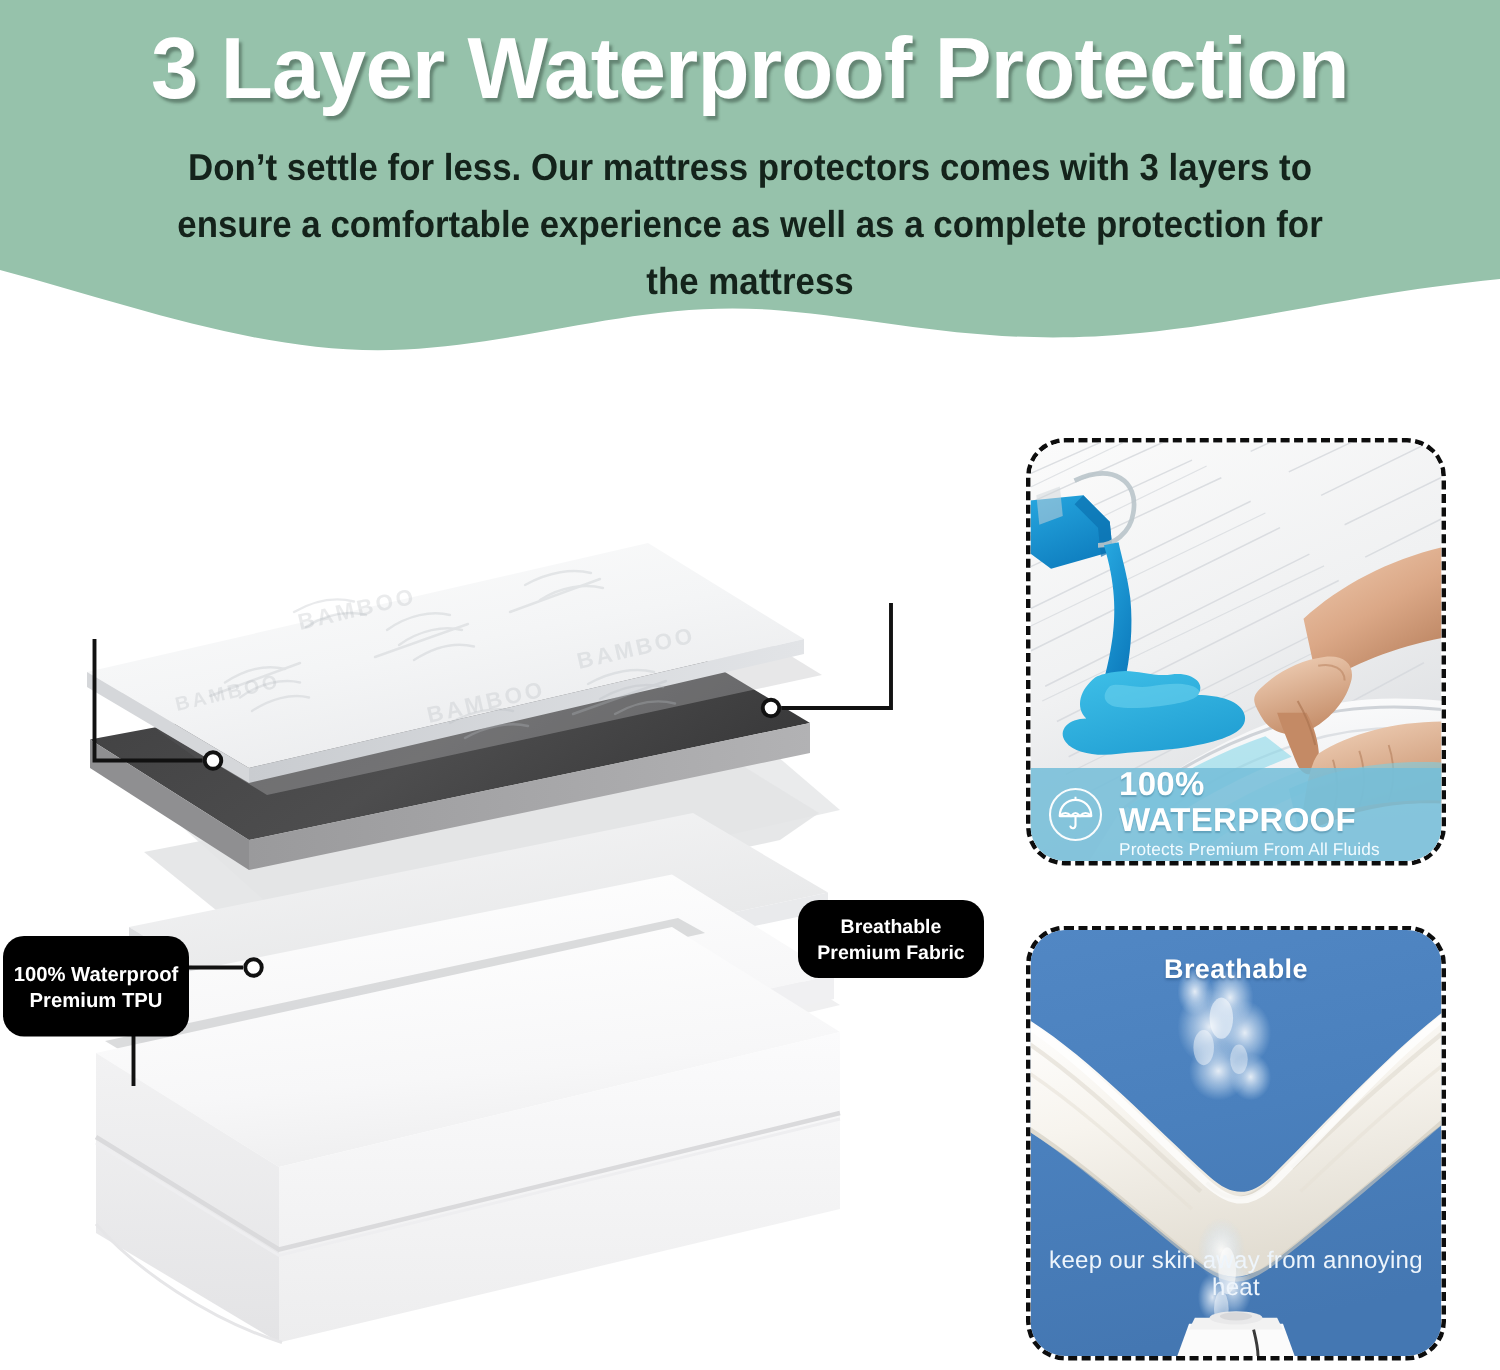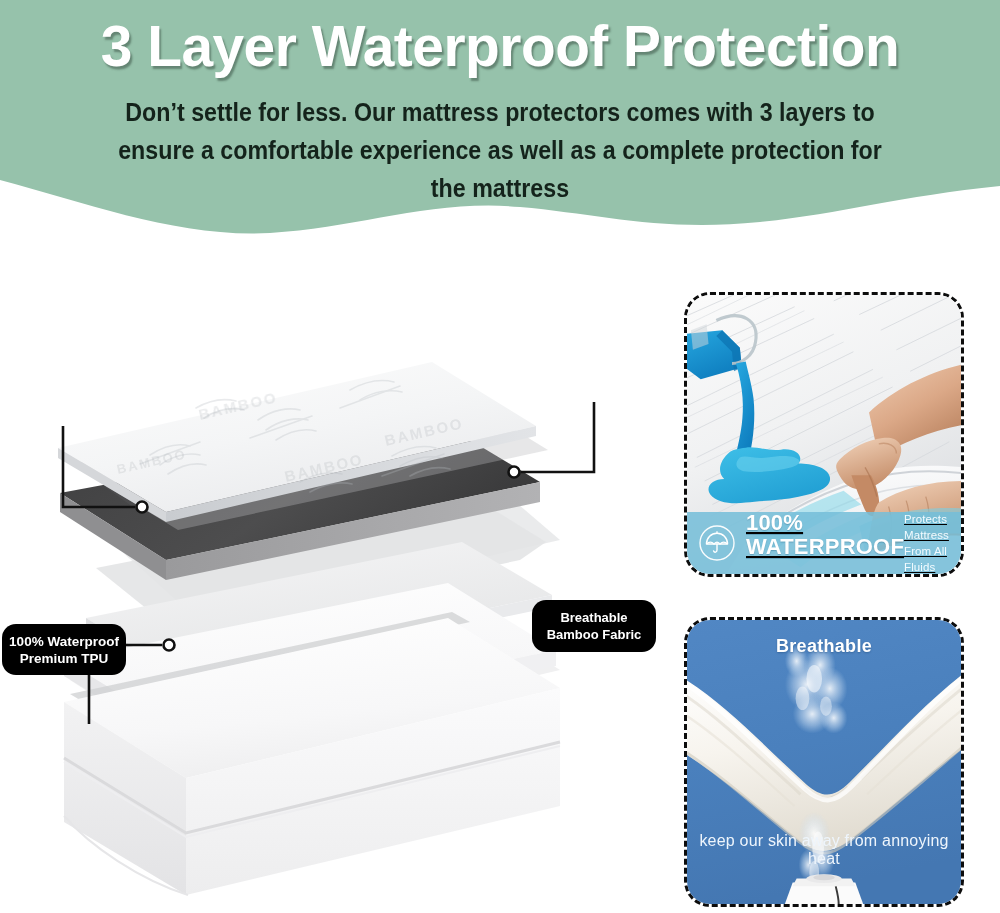--- a/index.html
+++ b/index.html
@@ -92,21 +92,21 @@
     font-weight: bold;
     text-align: center;
     line-height: 17px;
     box-sizing: border-box;
     display: flex;
     align-items: center;
     justify-content: center;
   }
   #callout-tpu {
     left: 2px; top: 374px;
-    width: 124px; height: 51px;
+    width: 124px; height: 67px;
     font-size: 13.5px;
     padding: 0 6px;
   }
   #callout-bamboo {
     left: 532px; top: 350px;
     width: 124px; height: 52px;
     font-size: 13px;
     padding: 0 6px;
   }
 
@@ -146,23 +146,22 @@
     padding-left: 10px;
     box-sizing: border-box;
   }
   #wp-umbrella-icon {
     width: 40px; height: 40px;
     flex: 0 0 40px;
     margin-right: 9px;
   }
   #wp-band-text {
     display: flex;
-    flex-direction: row;
+    flex-direction: column;
     justify-content: flex-end;
-    text-decoration: underline;
   }
   #wp-title {
     font-size: 22px;
     font-weight: bold;
     color: #ffffff;
     letter-spacing: 0.2px;
     line-height: 24px;
     text-shadow: 0 1px 1px rgba(0,60,90,0.25);
   }
   #wp-subtitle {
@@ -363,21 +362,21 @@
         <circle cx="142" cy="257" r="5.5"></circle>
         <circle cx="514" cy="222" r="5.5"></circle>
         <circle cx="169" cy="395" r="5.5"></circle>
       </g>
     </svg>
 
     <div class="callout" id="callout-tpu">
       <span>100% Waterproof Premium TPU</span>
     </div>
     <div class="callout" id="callout-bamboo">
-      <span>Breathable Bamboo Fabric</span>
+      <span>Breathable Premium Fabric</span>
     </div>
 
   </div>
 
   <div class="feature-card" id="card-waterproof">
     <svg class="card-canvas" viewBox="0 0 280 285" preserveAspectRatio="none">
       <defs>
         <linearGradient id="gMattressTex" x1="0" y1="0" x2="0.4" y2="1">
           <stop offset="0%" stop-color="#fbfbfb"></stop>
           <stop offset="55%" stop-color="#f0f1f2"></stop>
@@ -486,21 +485,21 @@
     <div id="wp-band">
       <svg id="wp-umbrella-icon" viewBox="0 0 40 40">
         <circle cx="20" cy="20" r="17" fill="none" stroke="#ffffff" stroke-width="1.4" opacity="0.95"></circle>
         <path d="M9.5,21 C9.5,14.5 14.3,10.2 20,10.2 C25.7,10.2 30.5,14.5 30.5,21 Z" fill="none" stroke="#ffffff" stroke-width="1.5" stroke-linejoin="round"></path>
         <path d="M9.5,21 C12,18.4 14.6,18.4 17,21 C19.4,18.4 20.6,18.4 23,21 C25.4,18.4 28,18.4 30.5,21" fill="none" stroke="#ffffff" stroke-width="1.3"></path>
         <path d="M20,10.2 L20,8.2" stroke="#ffffff" stroke-width="1.3"></path>
         <path d="M20,21 L20,27 C20,29.4 17.4,29.9 16.6,28" fill="none" stroke="#ffffff" stroke-width="1.4" stroke-linecap="round"></path>
       </svg>
       <div id="wp-band-text">
         <div id="wp-title">100% WATERPROOF</div>
-        <div id="wp-subtitle">Protects Mattress From All Fluids</div>
+        <div id="wp-subtitle">Protects Premium From All Fluids</div>
       </div>
     </div>
   </div>
 
   <div class="feature-card" id="card-breathable">
     <svg class="card-canvas" viewBox="0 0 280 290" preserveAspectRatio="none">
       <defs>
         <linearGradient id="gSky" x1="0" y1="0" x2="0.2" y2="1">
           <stop offset="0%" stop-color="#5187c4"></stop>
           <stop offset="50%" stop-color="#4a80bd"></stop>

